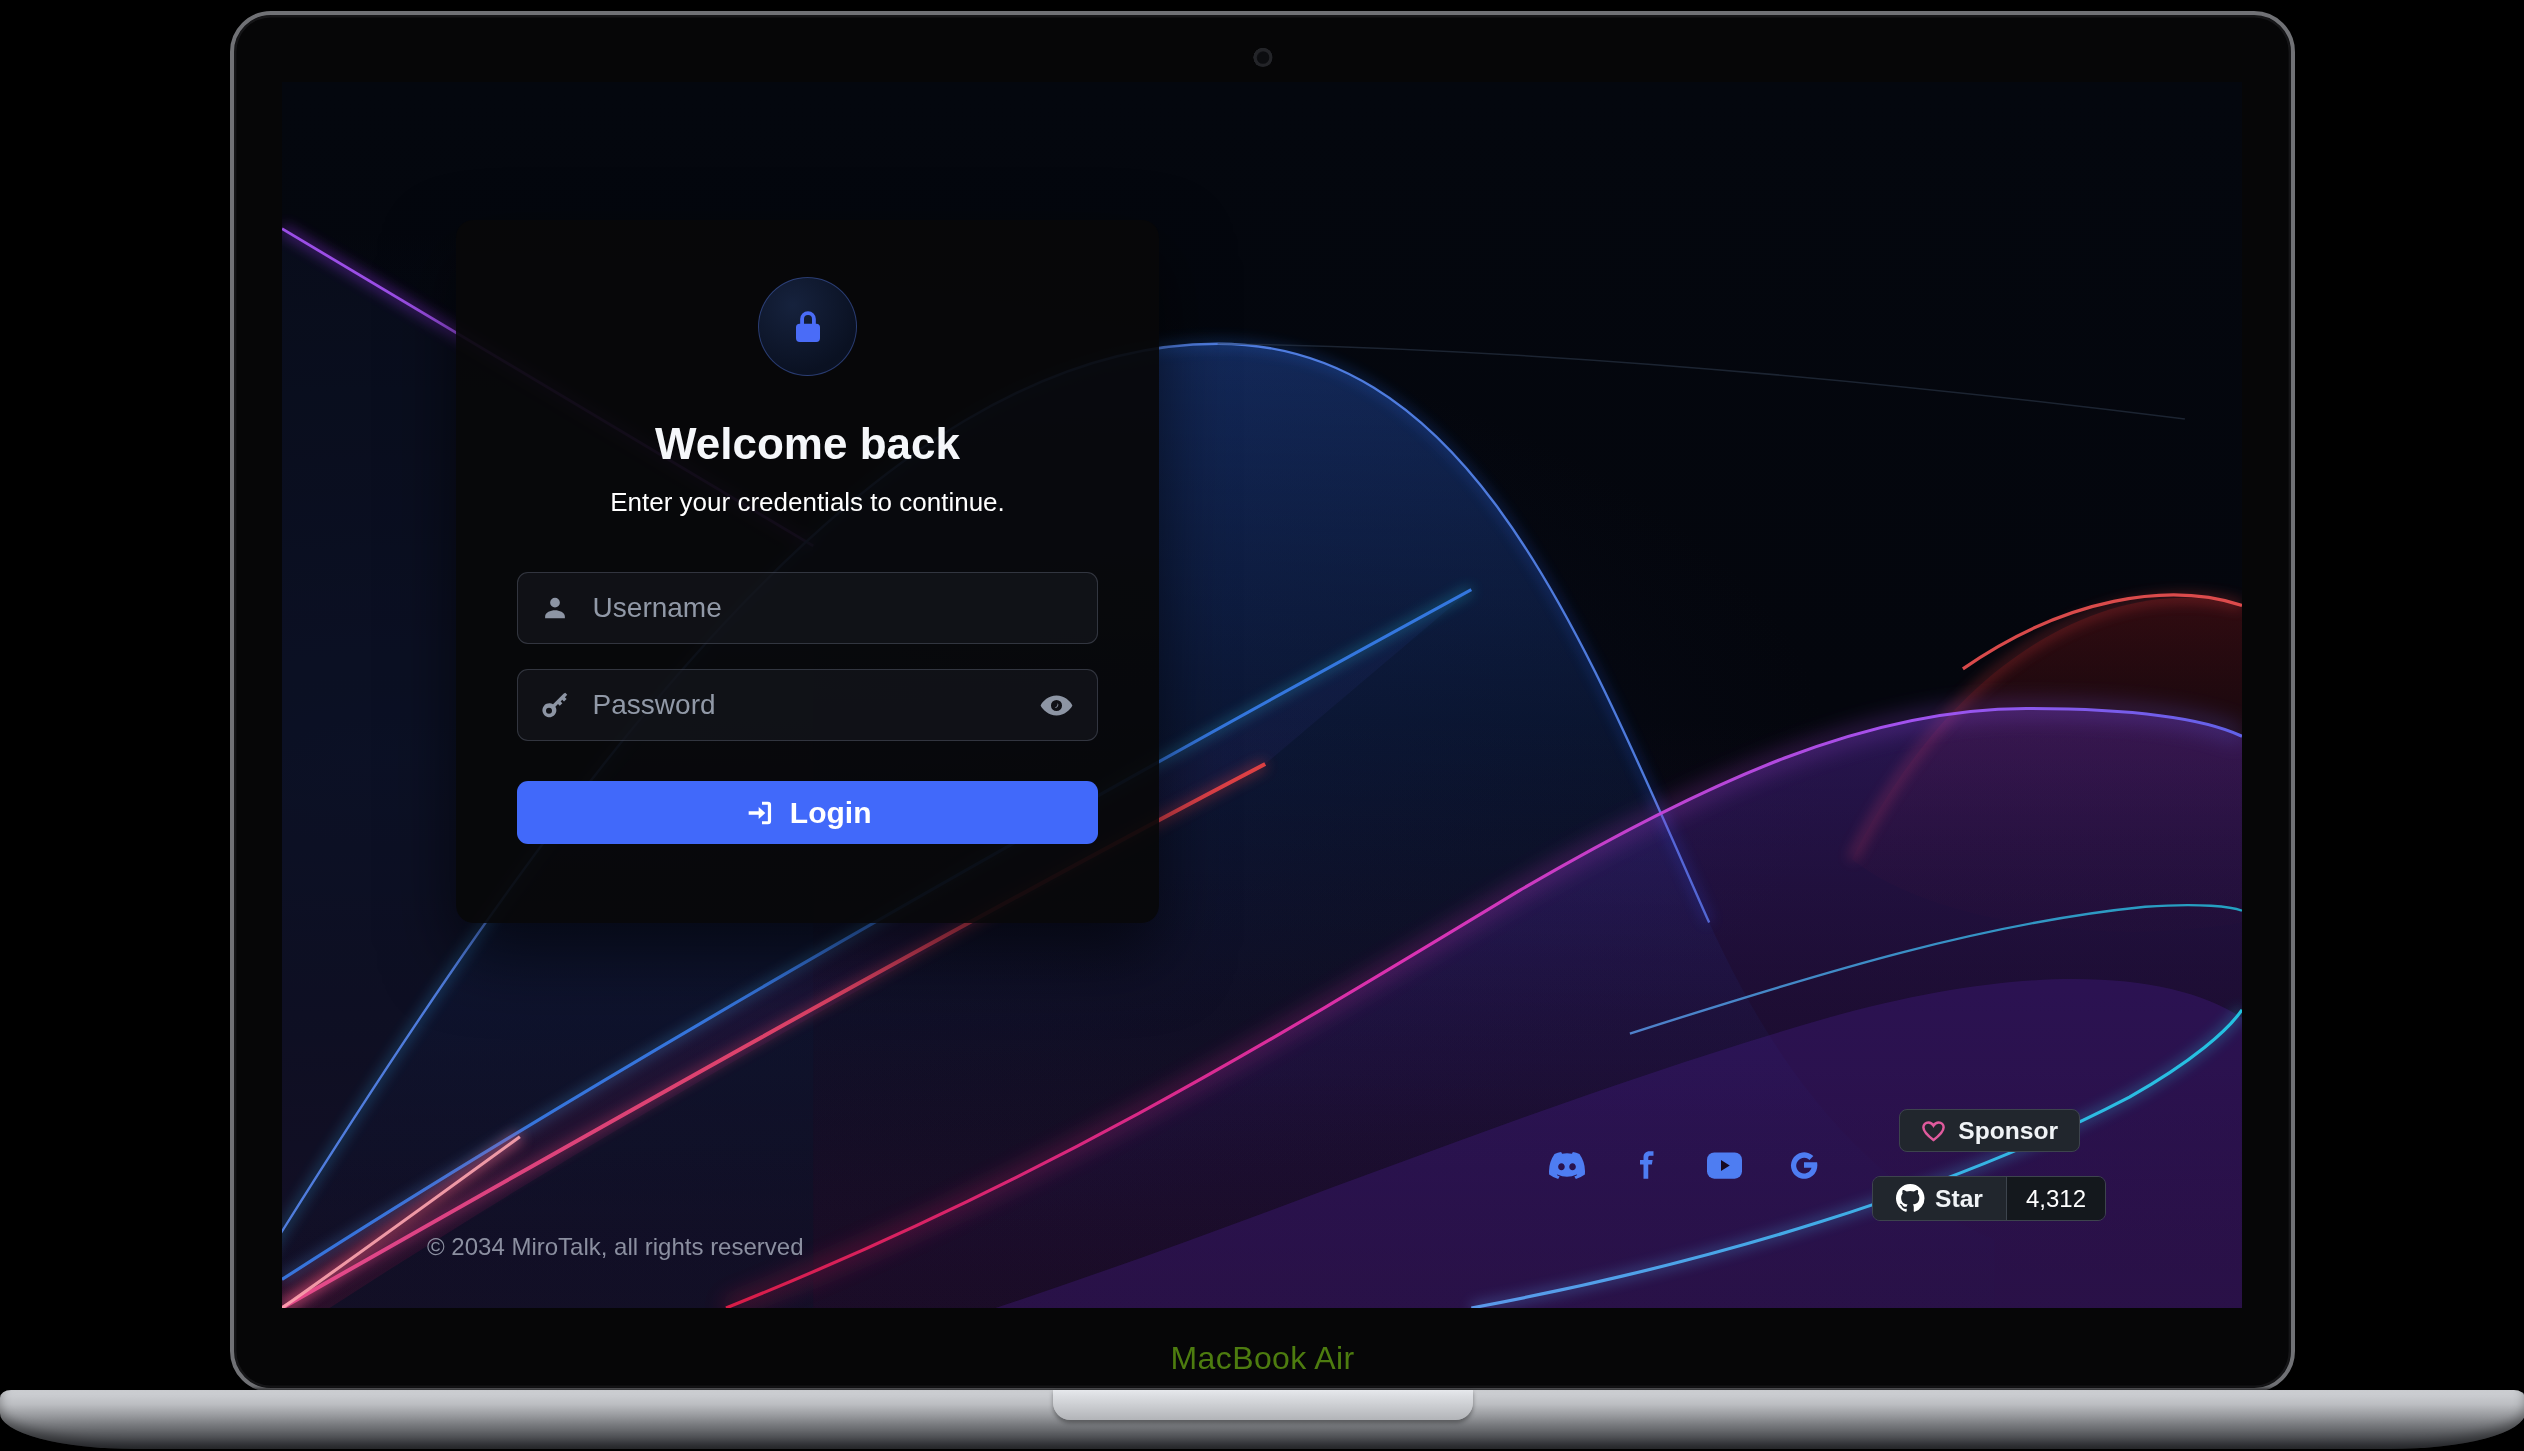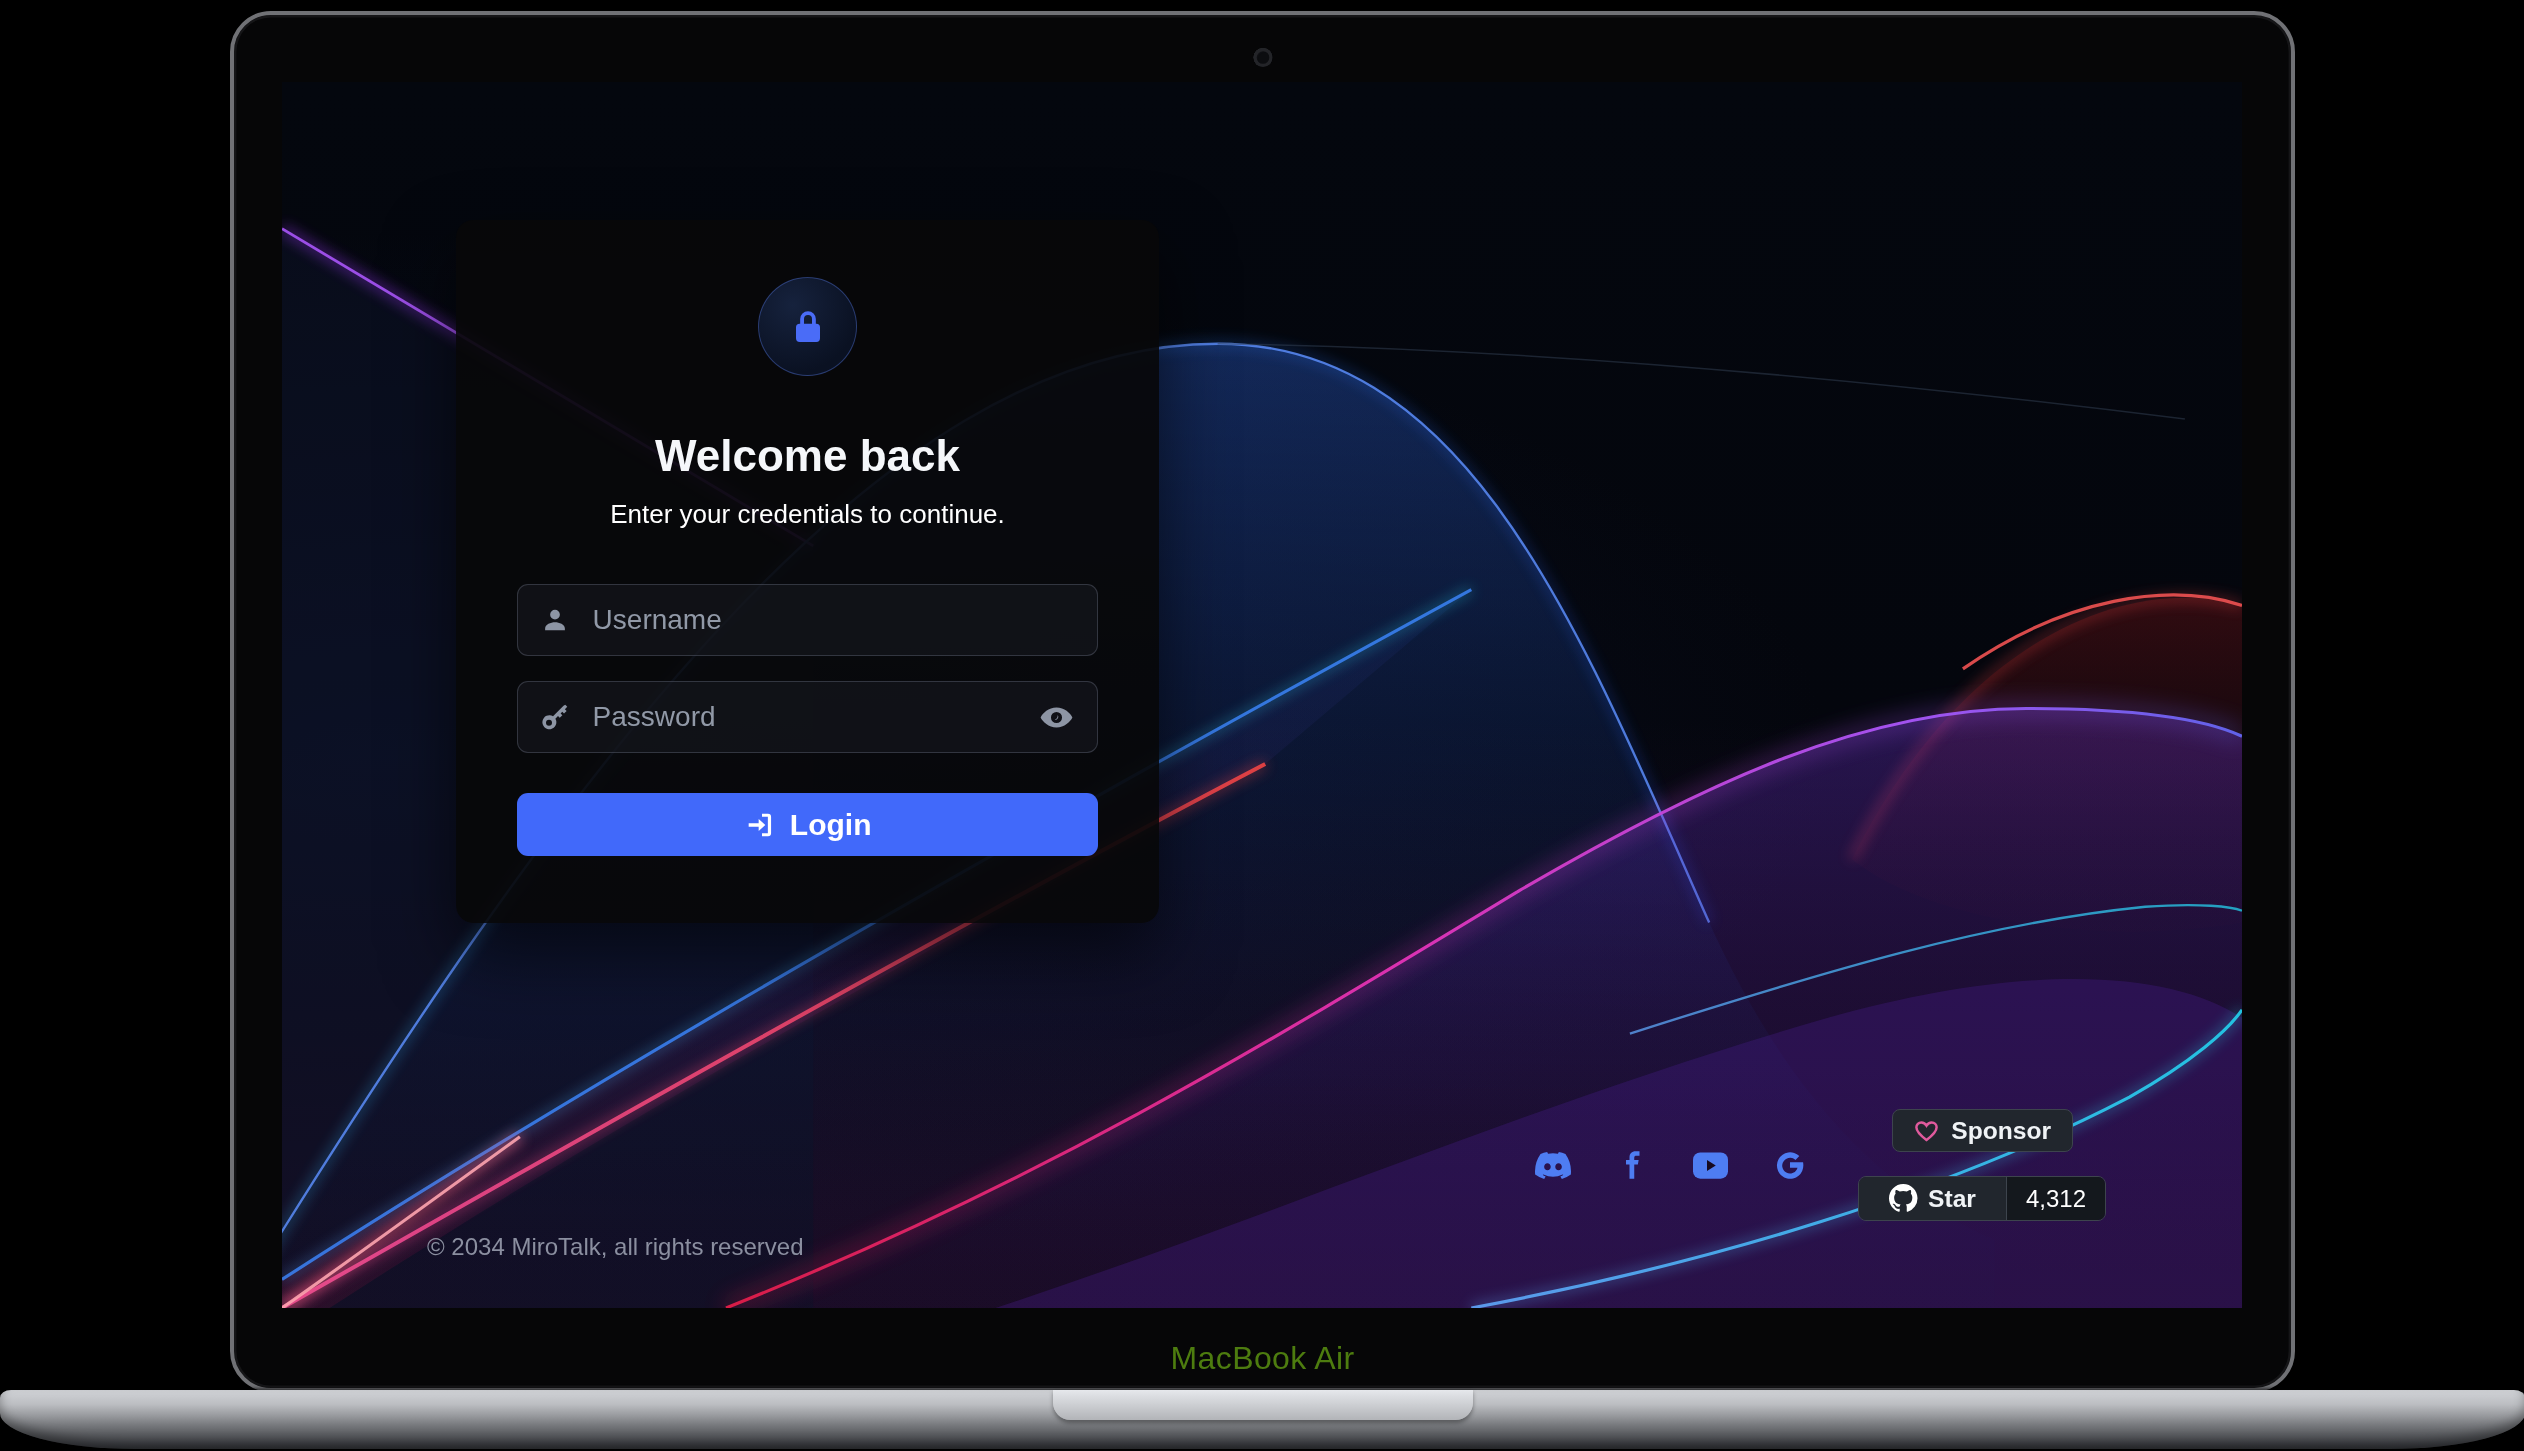--- a/index.html
+++ b/index.html
@@ -23,21 +23,21 @@
   .waves{position:absolute;inset:0;width:100%;height:100%;display:block;}
 
   
   .card{position:absolute;left:174px;top:138px;width:703px;height:703px;box-sizing:border-box;
         background:rgba(7,7,9,.93);border-radius:17.4px;padding:57px 61px 0;
         box-shadow:0 32px 71px rgba(0,0,0,.6);display:flex;flex-direction:column;align-items:center;}
   .lock-badge{width:97px;height:97px;border-radius:50%;flex:none;
         background:radial-gradient(circle at 35% 28%,#16223d,#0a1122 72%);
         border:1.6px solid rgba(78,108,205,.45);display:flex;align-items:center;justify-content:center;}
   .lock-badge svg{width:40px;height:40px;fill:#4a6cf7;}
-  .card-title{margin-top:56px;font-size:44px;font-weight:bold;color:#f5f7fa;line-height:1.1;}
+  .card-title{margin-top:44px;font-size:44px;font-weight:bold;color:#f5f7fa;line-height:1.1;}
   .card-subtitle{margin-top:19px;font-size:26px;color:#ffffff;}
   .field{width:581px;height:72px;box-sizing:border-box;border-radius:11px;position:relative;
         background:rgba(23,26,33,.55);border:1.6px solid rgba(150,160,180,.26);
         display:flex;align-items:center;padding:0 22px;}
   .field-user{margin-top:54px;}
   .field-pass{margin-top:25px;}
   .field svg.lead{width:30px;height:30px;fill:#8d95a4;flex:none;margin-right:20.6px;}
   .field input{flex:1;min-width:0;background:transparent;border:none;outline:none;
         font-size:28px;color:#e2e6ec;font-family:"Liberation Sans",sans-serif;}
   .field input::placeholder{color:#9199a7;opacity:1;}
@@ -51,21 +51,21 @@
 
   
   .social-row{position:absolute;right:136px;top:1061px;height:44px;display:flex;align-items:center;gap:46px;}
   .social-link{display:flex;align-items:center;justify-content:center;cursor:pointer;}
   .social-link svg{display:block;}
   .btn-group{display:flex;align-items:center;gap:24px;margin-left:6.3px;flex-direction:column;}
   .gh-btn{display:flex;align-items:center;gap:11px;height:43px;padding:0 20.6px;box-sizing:border-box;
         background:#21262d;border:1.6px solid #3d444d;border-radius:8px;cursor:pointer;
         color:#f0f3f6;font-size:24.6px;font-weight:bold;}
   .star-group{display:flex;height:43px;border:1.6px solid #3d444d;border-radius:8px;overflow:hidden;cursor:pointer;}
-  .star-left{display:flex;align-items:center;gap:10.3px;padding:0 30px;background:#21262d;
+  .star-left{display:flex;align-items:center;gap:10.3px;padding:0 23px;background:#21262d;
         color:#f0f3f6;font-size:24.6px;font-weight:bold;}
   .star-count{display:flex;align-items:center;padding:0 19px;background:#14181d;
         border-left:1.6px solid #3d444d;color:#fff;font-size:24px;font-weight:normal;}
   .copyright{position:absolute;left:145px;top:1151px;font-size:24px;color:#8b8fa0;}
   .links-row{position:absolute;right:153px;top:1151px;display:flex;gap:40px;}
   .links-row span{font-size:24px;color:#989caa;cursor:pointer;}
 
   
   .base{position:absolute;left:0;top:1390px;width:2525px;height:59px;z-index:5;
         background:linear-gradient(#d2d4d8 0%,#bcbec2 24%,#97999d 44%,#7a7c80 58%,#5c5e62 74%,#43454a 90%,#35373b 100%);

